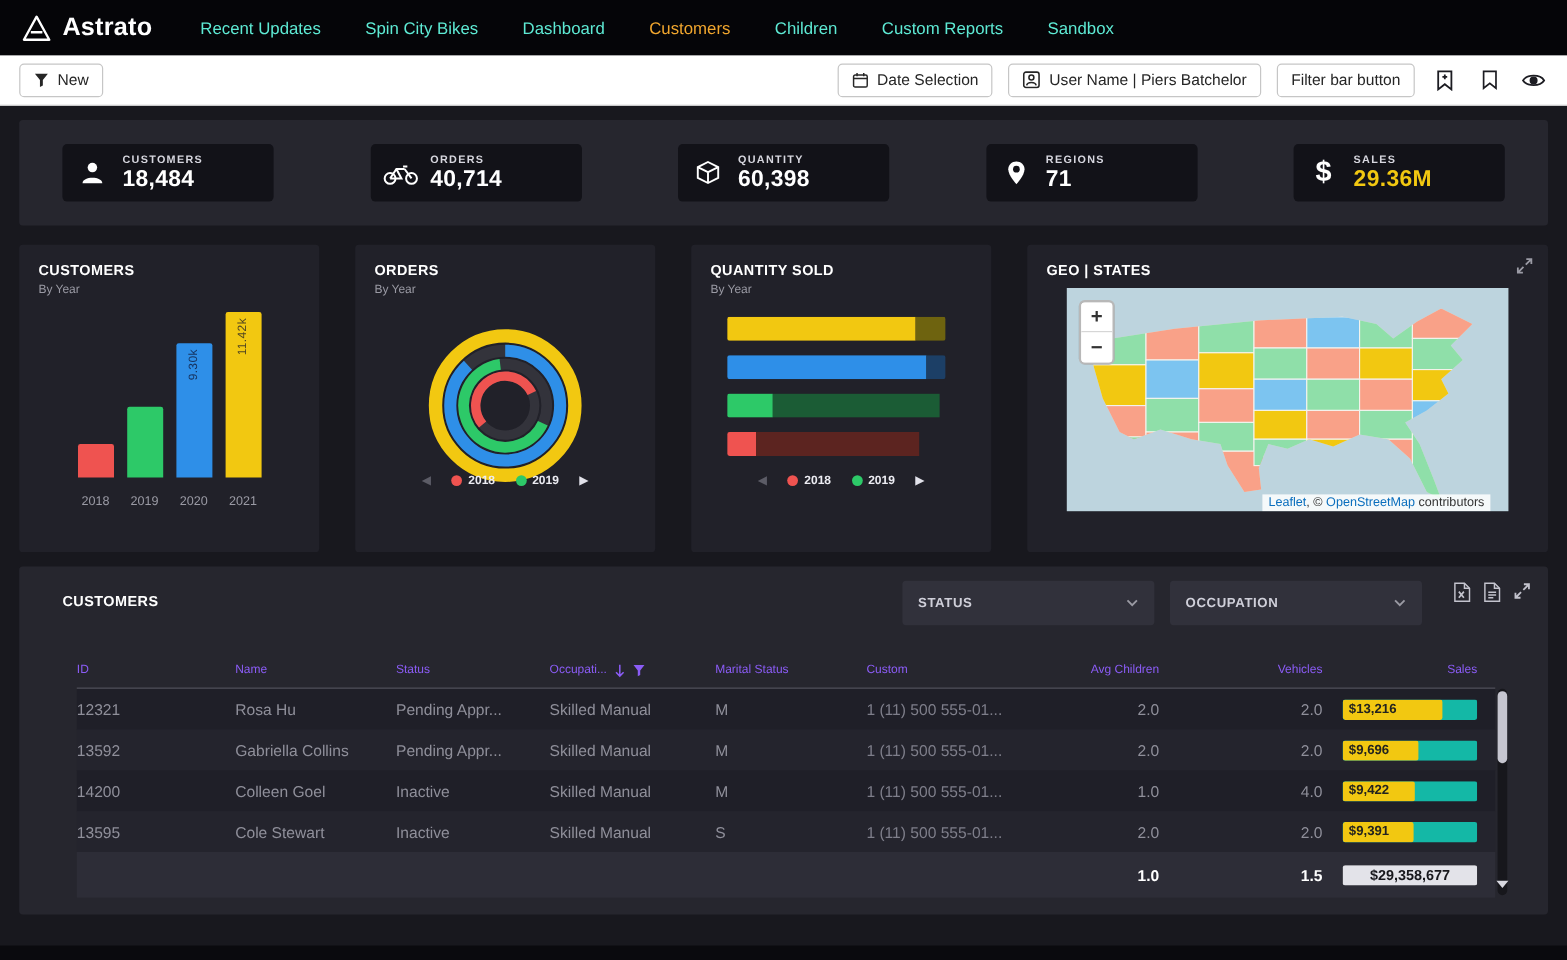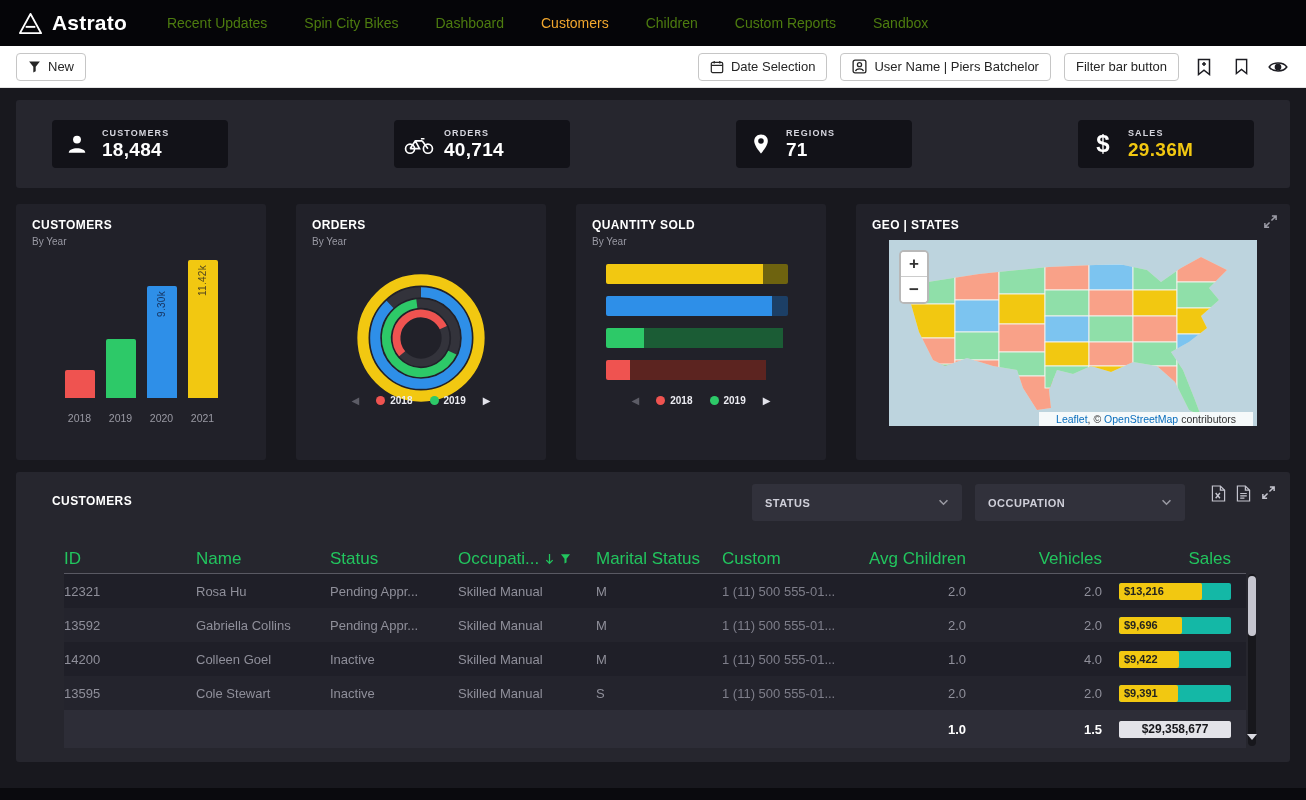--- a/index.html
+++ b/index.html
@@ -4,21 +4,21 @@
 <style>
   *{margin:0;padding:0;box-sizing:border-box}
   html,body{width:1306px;height:800px}
   body{font-family:"Liberation Sans","DejaVu Sans",sans-serif;background:#0a0a0e;overflow:hidden}
   #app{position:relative;width:1306px;height:800px;background:#18181e}
 
   
   .topnav{position:absolute;top:0;left:0;right:0;height:46px;background:#050508;display:flex;align-items:center;padding:0 18px;z-index:5}
   .brand{display:flex;align-items:flex-start;gap:9px;margin-right:40px;cursor:pointer}
   .brand-name{color:#fff;font-size:21px;font-weight:600;letter-spacing:.2px}
-  .nav-item{color:#4d7c0f;font-size:14px;margin-right:37px;cursor:pointer;white-space:nowrap}
+  .nav-item{color:#5eead4;font-size:14px;margin-right:37px;cursor:pointer;white-space:nowrap}
   .nav-item.active{color:#f2a72e}
 
   
   .toolbar{position:absolute;top:46px;left:0;right:0;height:42px;background:#fff;display:flex;align-items:center;padding:0 16px;border-bottom:1px solid #e4e4e4;z-index:4}
   .btn{display:flex;align-items:center;gap:7px;border:1px solid #c6c6c6;border-radius:4px;background:#fff;color:#262626;font-size:13px;height:28px;padding:0 11px;cursor:pointer;white-space:nowrap}
   .tb-right{margin-left:auto;display:flex;align-items:center;gap:13px}
   .icon-btn{background:none;border:none;width:24px;height:24px;color:#1c1c22;cursor:pointer;display:flex;align-items:center;justify-content:center}
 
   
   .content{position:absolute;top:88px;left:0;right:0;bottom:12px;padding:12px 16px;background:#18181e;overflow:hidden}
@@ -62,37 +62,37 @@
 
   
   .hbars{position:absolute;top:60px;left:30px;width:182px}
   .hbar{height:20px;margin-bottom:12px;display:flex;border-radius:2px;overflow:hidden;cursor:pointer}
 
   
   .map{position:absolute;left:33px;top:36px;width:368px;height:186px;background:#bdd4de;overflow:hidden;cursor:grab}
   .zoomctl{position:absolute;top:10px;left:10px;width:30px;background:#fff;border:2px solid rgba(0,0,0,.28);border-radius:5px;overflow:hidden}
   .zbtn{width:100%;height:25px;display:flex;align-items:center;justify-content:center;font-size:17px;font-weight:bold;color:#333;cursor:pointer;background:#fff}
   .zbtn.zin{border-bottom:1px solid #ccc}
-  .attr{position:absolute;bottom:0;right:4px;background:rgba(255,255,255,.85);font-size:10.5px;color:#333;padding:1px 17px;white-space:nowrap}
+  .attr{position:absolute;bottom:0;right:15px;background:rgba(255,255,255,.85);font-size:10.5px;color:#333;padding:1px 5px;white-space:nowrap}
   .lnk{color:#0a6ebd;cursor:pointer}
   .expand{position:absolute;top:10px;right:12px;color:#9b9ba5;cursor:pointer}
 
   
   .tpanel{height:290px;background:#26262e;border-radius:3px;position:relative}
   .ttitle{position:absolute;left:36px;top:22px;font-size:12px;font-weight:bold;color:#fff;letter-spacing:.4px}
   .dd{position:absolute;top:12px;width:210px;height:37px;background:#31313b;border-radius:3px;display:flex;align-items:center;justify-content:space-between;padding:0 13px;cursor:pointer;color:#9a9aa3}
   .dd .dd-label{font-size:11px;font-weight:bold;color:#cfcfd9;letter-spacing:.5px}
   .dd.status{left:736px}
   .dd.occ{left:959px}
   .ticons{position:absolute;top:13px;right:14px;display:flex;gap:10px;color:#c3c3cd}
   .ticon{cursor:pointer}
   .tbl{position:absolute;left:48px;right:44px;top:72px}
   .grid{display:grid;grid-template-columns:132px 134px 128px 138px 126px 140px 104px 136px 129px;align-items:center}
   .thead{height:30px;border-bottom:1px solid #595963}
-  .th{font-size:17px;color:#22c55e;display:flex;align-items:center;gap:6px;cursor:pointer;white-space:nowrap}
+  .th{font-size:10px;color:#8b5cf6;display:flex;align-items:center;gap:6px;cursor:pointer;white-space:nowrap}
   .th.r{justify-content:flex-end}
   .trow{height:34px;font-size:13px;color:#8f8f9a;cursor:pointer}
   .rows .trow:nth-child(odd){background:#1f1f28}
   .rows .trow:nth-child(even){background:#24242d}
   .td{white-space:nowrap;overflow:hidden;text-overflow:ellipsis;padding-right:8px}
   .td.r{text-align:right;padding-right:0}
   .td.phone{color:#7e7e8a}
   .totals{height:38px;background:#2d2d37;font-weight:bold;color:#fff;font-size:13px;cursor:default}
   .salesbar{width:112px;height:17px;background:#14b8a6;border-radius:2px;margin-left:auto;overflow:hidden}
   .salesbar .fill{height:100%;background:#f2c811;border-radius:2px;display:flex;align-items:center;padding-left:5px}
@@ -195,20 +195,32 @@
         <span class="kicon">
           <svg width="32" height="21" viewBox="0 0 30 20" fill="none" stroke="currentColor" stroke-width="1.6">
               <circle cx="6.5" cy="14" r="4.3"></circle>
               <circle cx="23.5" cy="14" r="4.3"></circle>
               <path d="M6.5 14 L11.5 6.5 H18 M11.5 6.5 L15.5 14 H6.5 M18 6.5 L23.5 14 M16.8 4.5 H20.2"></path>
             </svg>
         </span>
         <div class="ktext">
             <div class="klabel">ORDERS</div>
             <div class="kvalue">40,714</div>
+          </div>
+      </div>
+      <div class="kpi">
+        <span class="kicon">
+          <svg width="22" height="22" viewBox="0 0 22 22" fill="none" stroke="currentColor" stroke-width="1.6">
+              <path d="M11 2 L19.5 6.2 V15.2 L11 19.5 L2.5 15.2 V6.2 Z"></path>
+              <path d="M2.5 6.2 L11 10.4 L19.5 6.2 M11 10.4 V19.5"></path>
+            </svg>
+        </span>
+        <div class="ktext">
+            <div class="klabel">QUANTITY</div>
+            <div class="kvalue">60,398</div>
           </div>
       </div>
       <div class="kpi">
         <span class="kicon">
           <svg width="20" height="22" viewBox="0 0 20 22">
               <path d="M10 1.5 C6.1 1.5 3.2 4.4 3.2 8 C3.2 13 10 20.5 10 20.5 C10 20.5 16.8 13 16.8 8 C16.8 4.4 13.9 1.5 10 1.5 Z" fill="currentColor"></path>
               <circle cx="10" cy="8" r="2.8" fill="#121218"></circle>
             </svg>
         </span>
         <div class="ktext">

